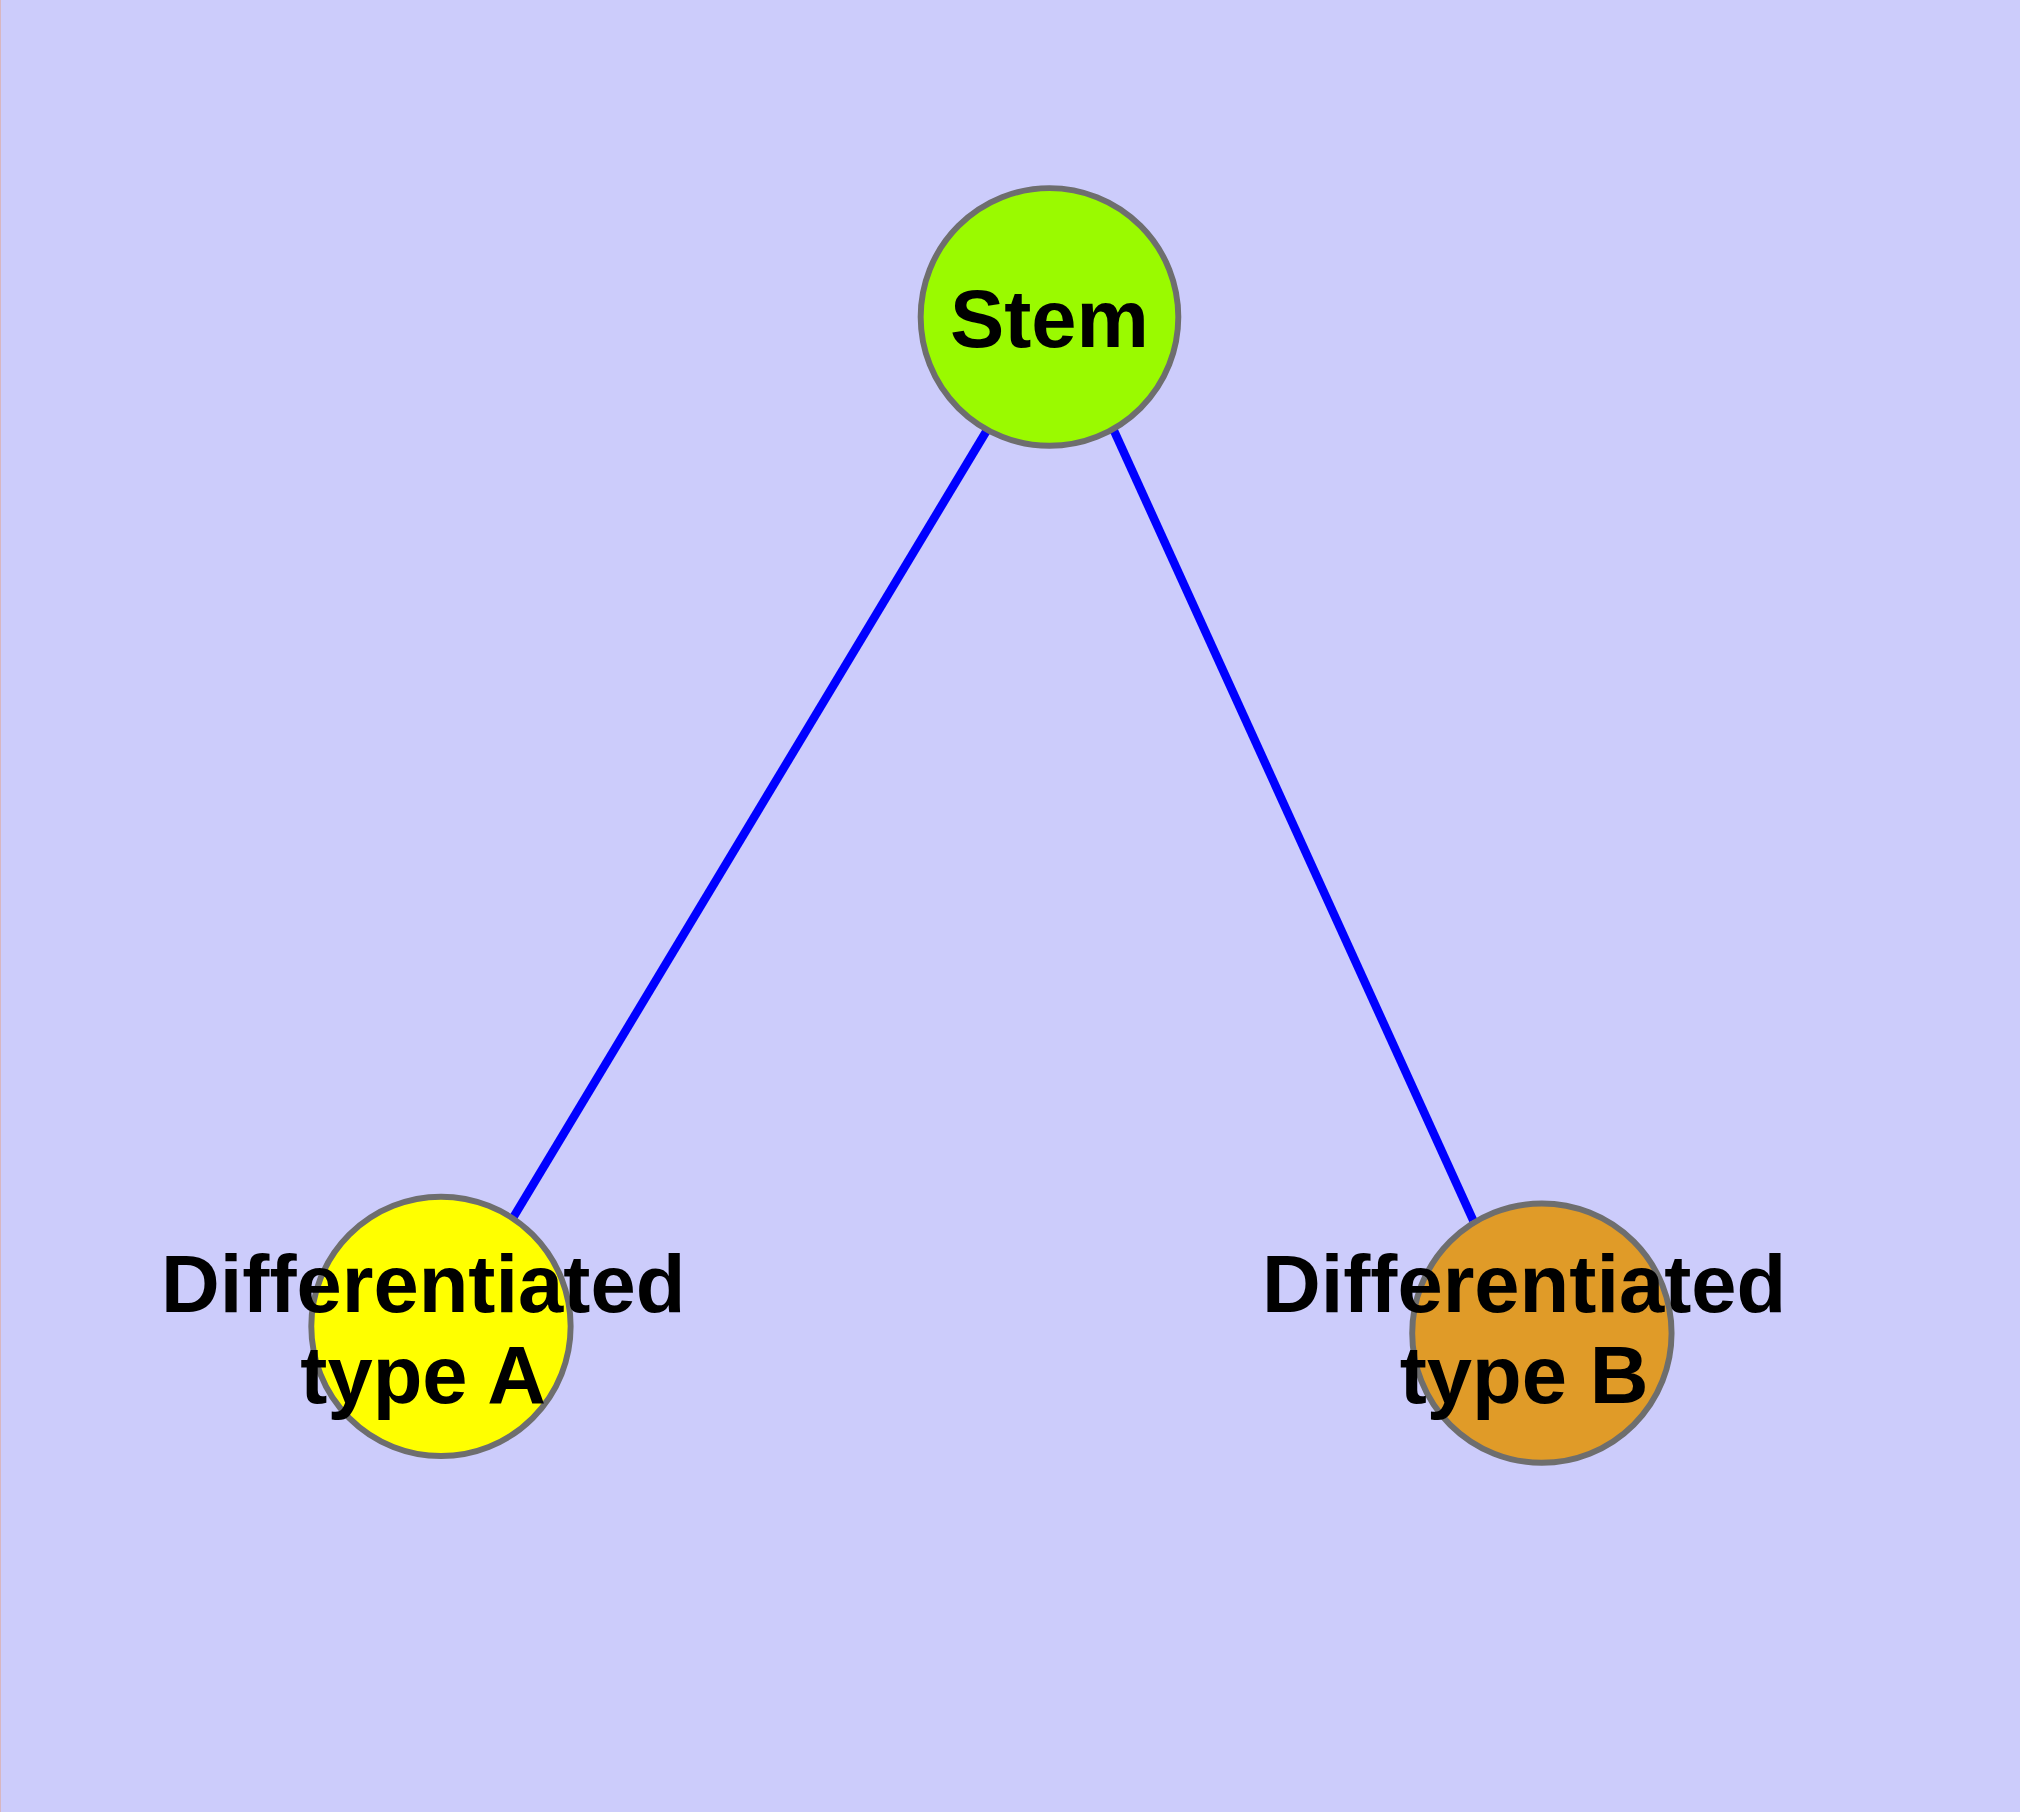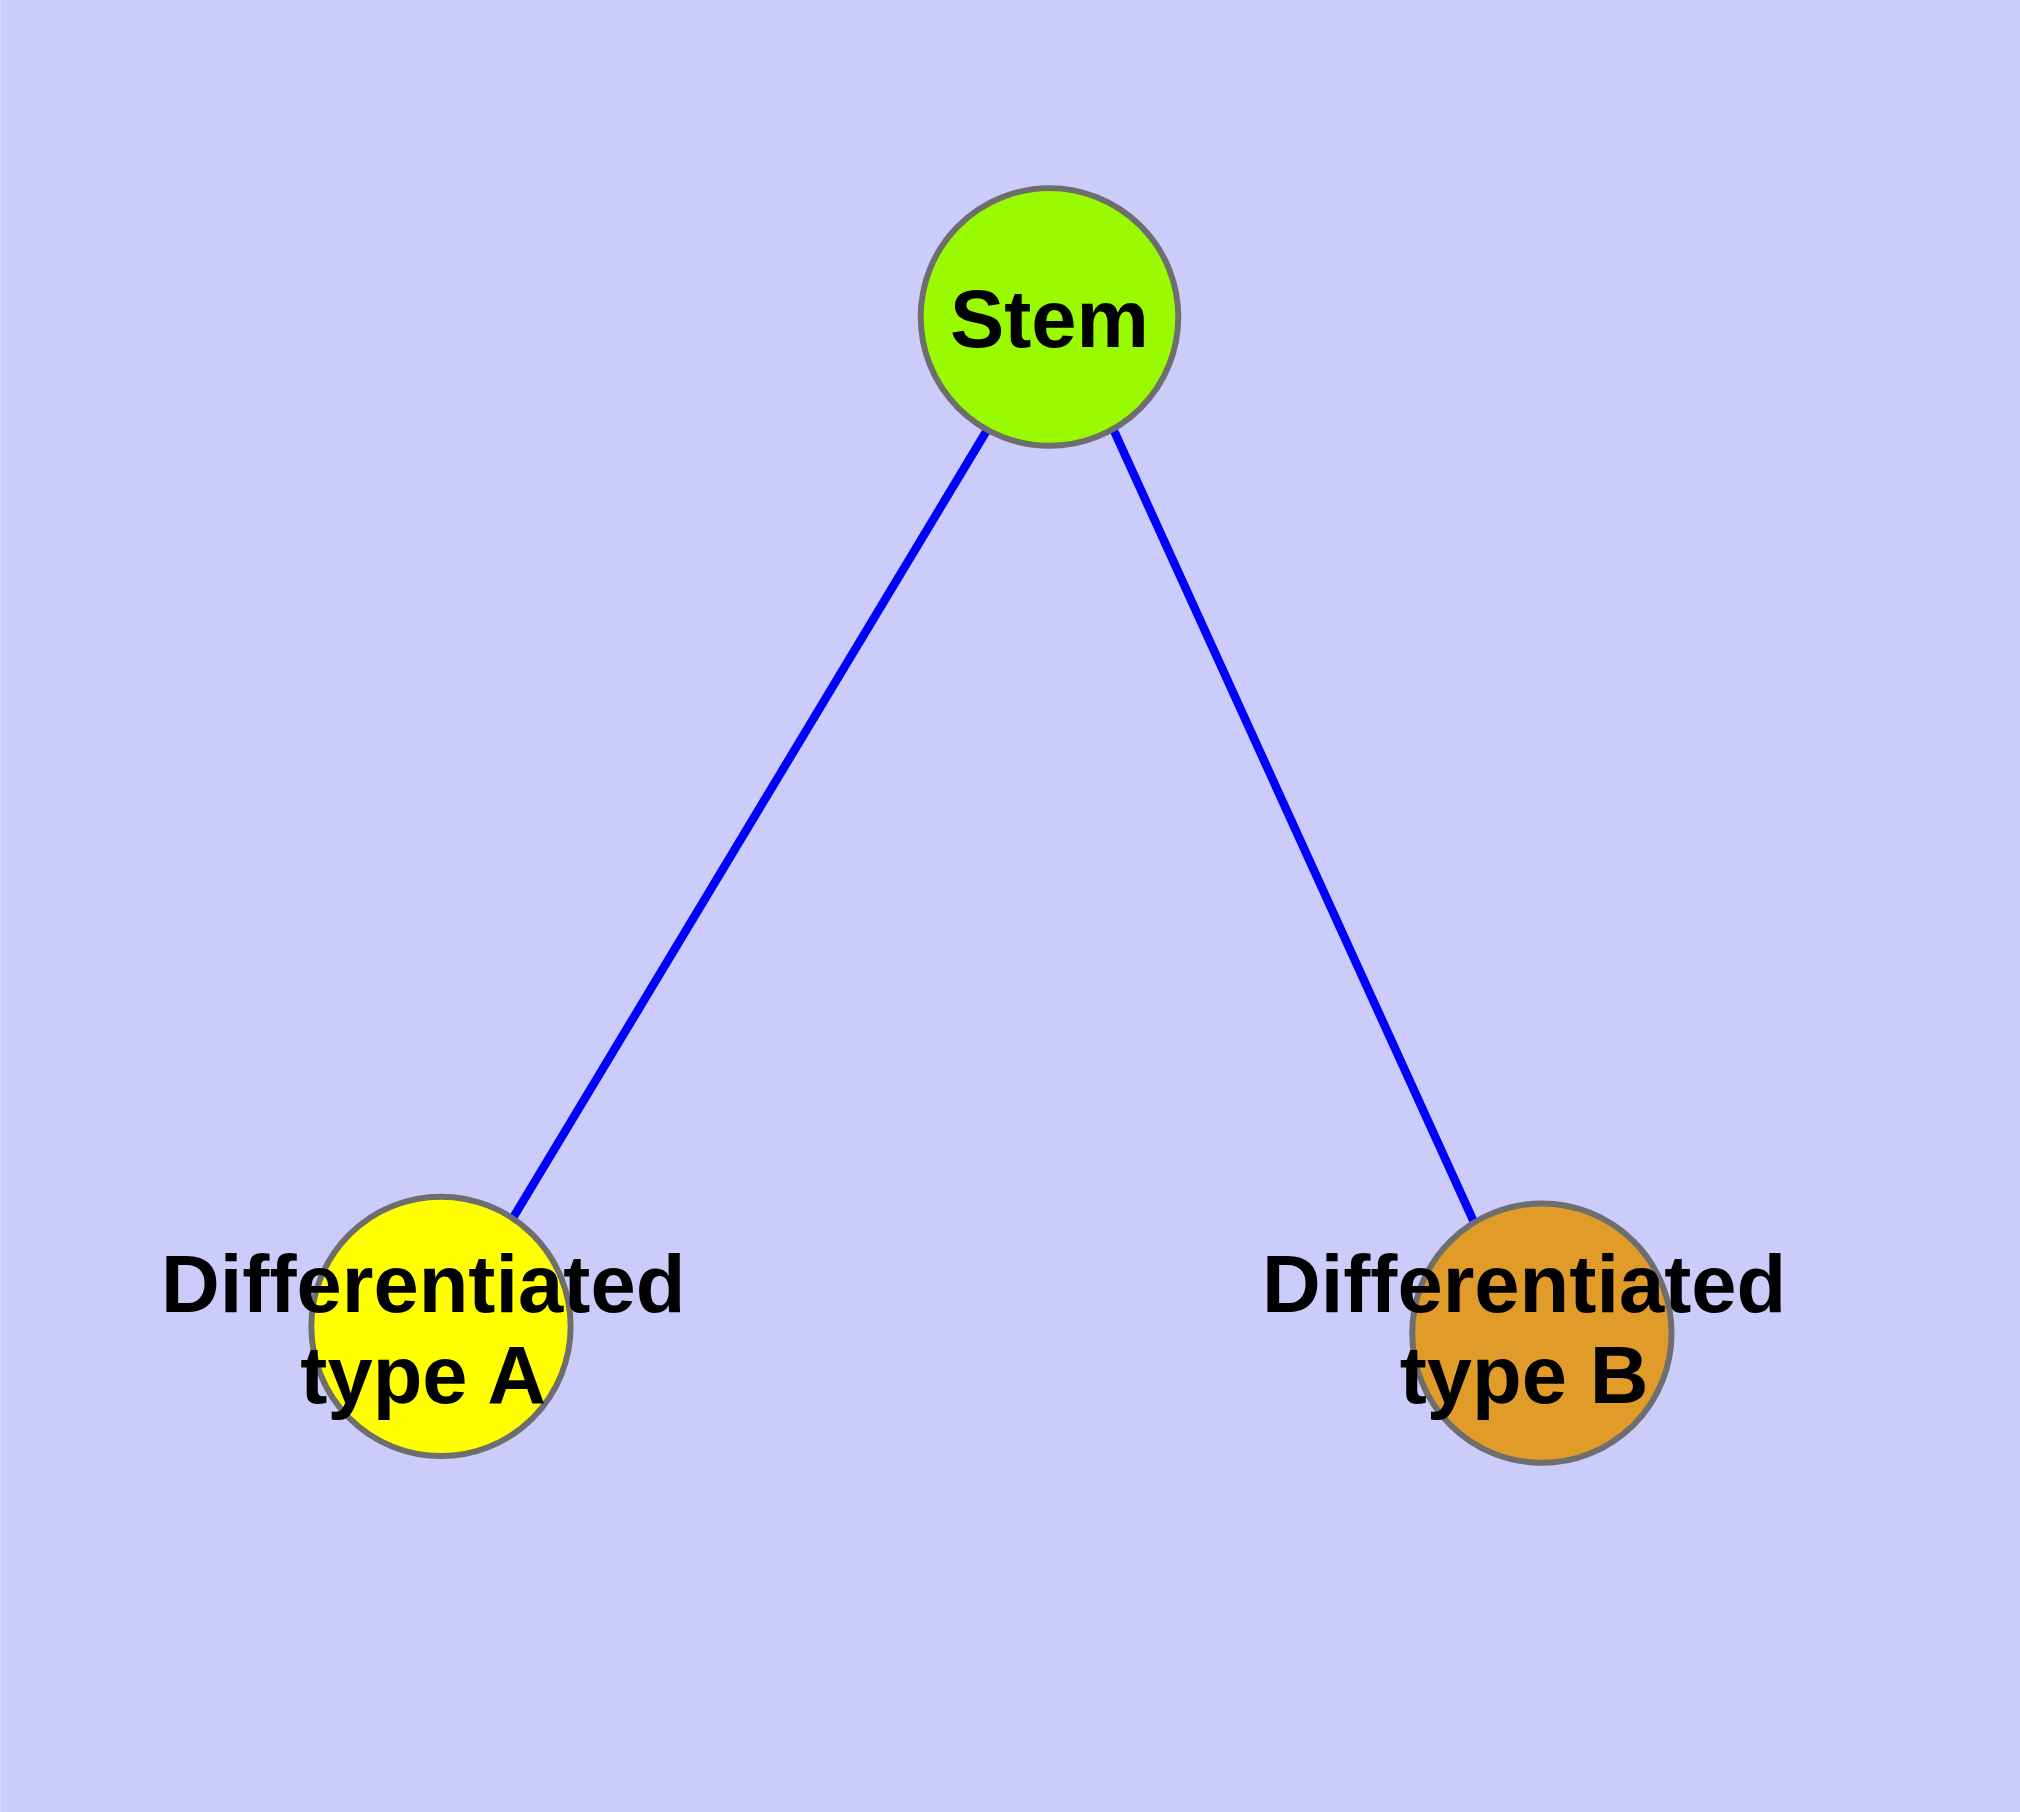--- a/index.html
+++ b/index.html
@@ -4,21 +4,21 @@
 <style>
   html, body {
     margin: 0;
     padding: 0;
     background: #ccccfb;
   }
   #canvas {
     position: relative;
     width: 1971px;
     height: 1812px;
-    background: #fef9c3;
+    background: #f97316;
     overflow: hidden;
     font-family: "Liberation Sans", sans-serif;
   }
   #graph-svg {
     position: absolute;
     left: 0;
     top: 0;
     width: 2021px;
     height: 1812px;
   }

